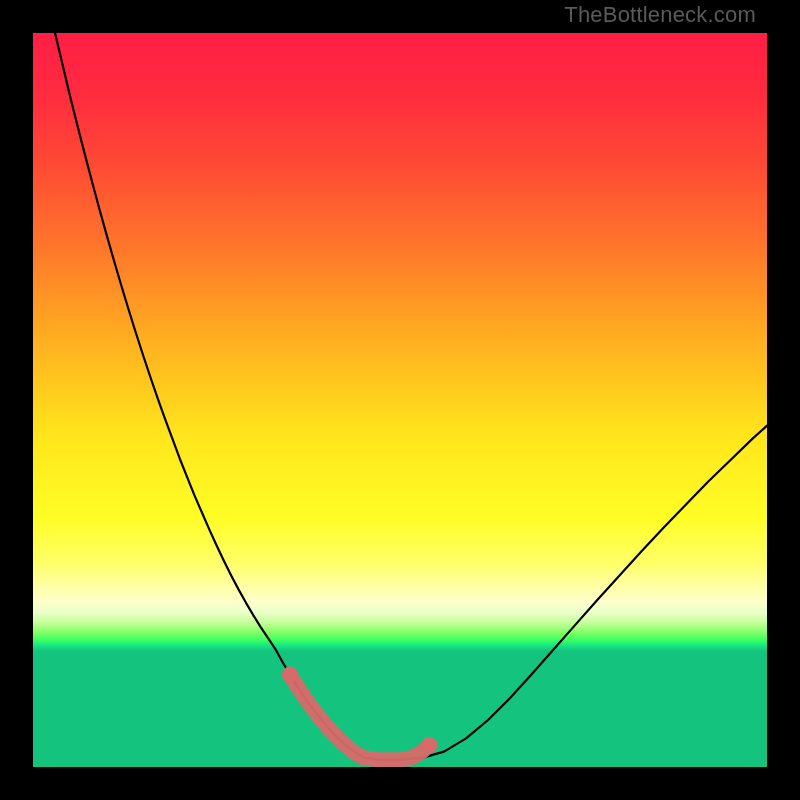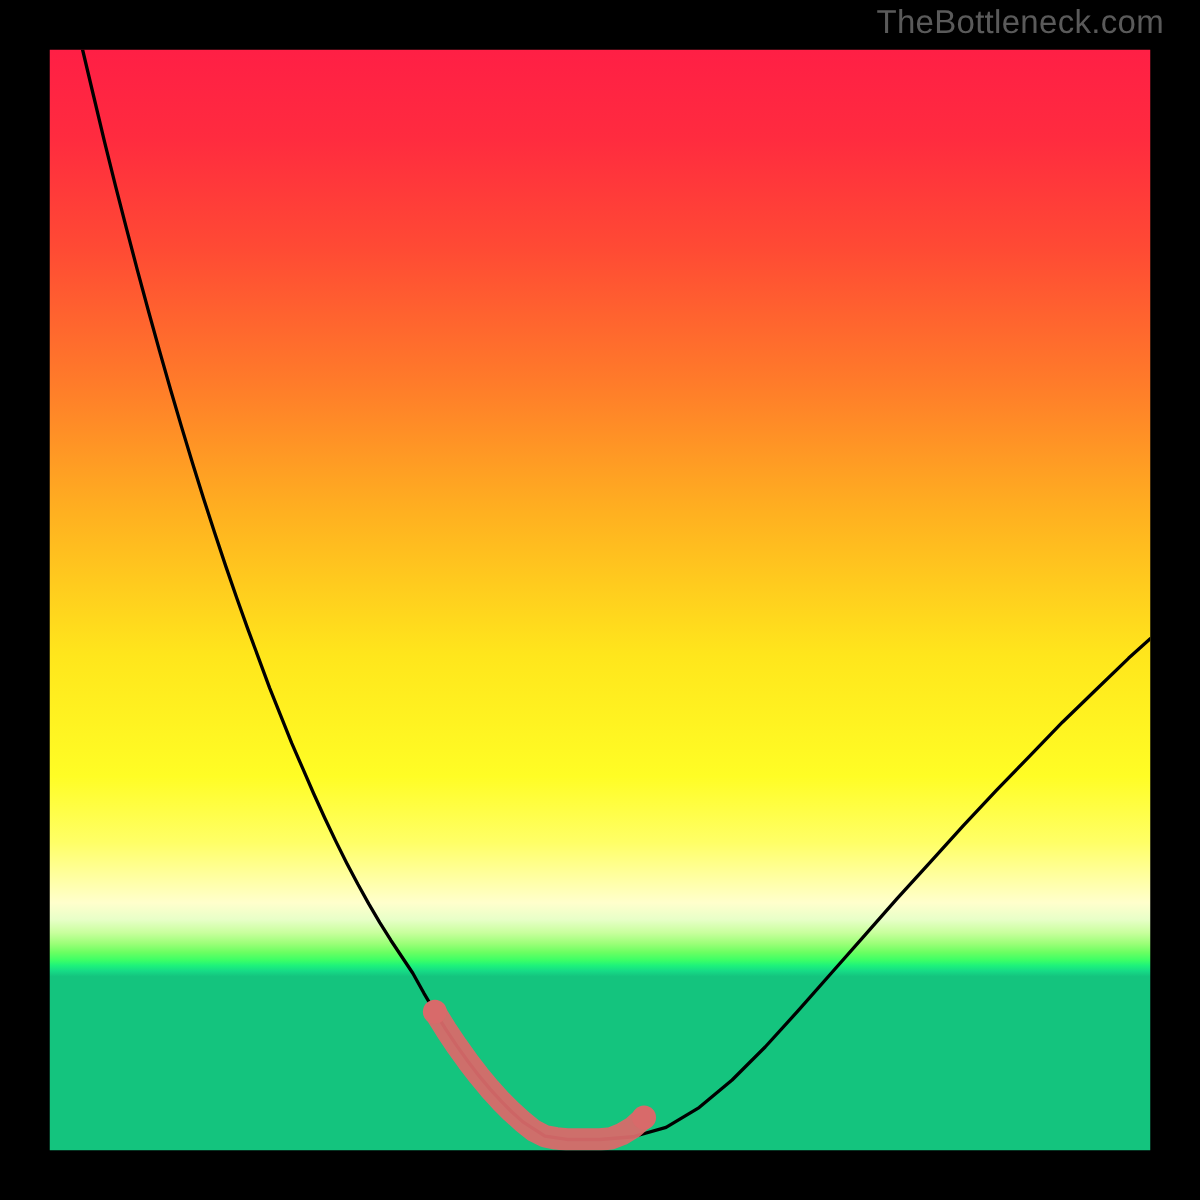--- a/index.html
+++ b/index.html
@@ -18,21 +18,21 @@
     #e8ffc8 79%,
     #c9ff9e 80.2%,
     #9cff78 81.2%,
     #6bff62 82%,
     #3dff66 82.7%,
     #1ef27a 83.2%,
     #16db86 83.7%,
     #14c47e 84.2%,
     #14c47e 100%)}
   .curve{position:absolute;inset:0}
-  .watermark{position:absolute;top:2px;right:24px;color:#5a5a5a;font-size:22px;letter-spacing:.2px;font-weight:400}
+  .watermark{position:absolute;top:2px;right:44px;color:#5a5a5a;font-size:22px;letter-spacing:.2px;font-weight:400}
 </style>
 </head>
 <body>
 
 <div class="frame">
   <div class="watermark">TheBottleneck.com</div>
   <div class="plot">
     <div class="grad"></div>
     <svg class="curve" viewBox="0 0 734 734" preserveAspectRatio="none">
       <path id="mainPath" fill="none" stroke="#000" stroke-width="2.2" stroke-linecap="round" stroke-linejoin="round" d="M22.02 0.00 L29.36 30.83 L36.70 61.66 L44.04 91.02 L51.38 119.64 L58.72 147.53 L66.06 174.69 L73.40 201.12 L80.74 226.81 L88.08 251.76 L95.42 275.98 L102.76 299.47 L110.10 322.23 L117.44 344.25 L124.78 365.53 L132.12 386.08 L139.46 405.90 L146.80 425.72 L154.14 444.07 L161.48 462.42 L168.82 479.30 L176.16 496.18 L183.50 512.33 L190.84 527.75 L198.18 542.43 L205.52 556.37 L212.86 569.58 L220.20 582.06 L227.54 593.81 L234.88 604.82 L242.22 615.83 L249.56 629.04 L256.90 641.52 L264.24 653.26 L271.58 664.27 L278.92 674.55 L286.26 684.09 L293.60 692.90 L300.94 700.97 L308.28 708.31 L315.62 714.92 L330.30 724.46 L344.98 726.66 L367.00 726.66 L389.02 724.83 L411.04 718.59 L433.06 705.37 L455.08 687.02 L477.10 665.00 L499.12 640.78 L521.14 615.83 L543.16 590.87 L565.18 565.91 L587.20 541.69 L609.22 517.47 L631.24 493.98 L653.26 471.23 L675.28 448.47 L697.30 427.19 L719.32 405.90 L734.00 392.69 "></path>

